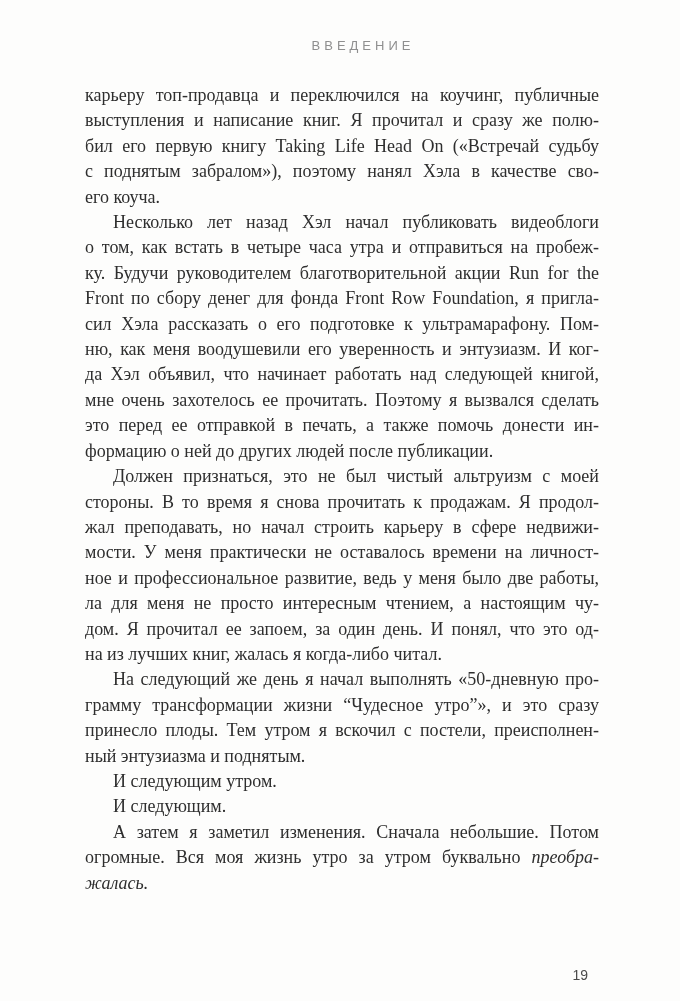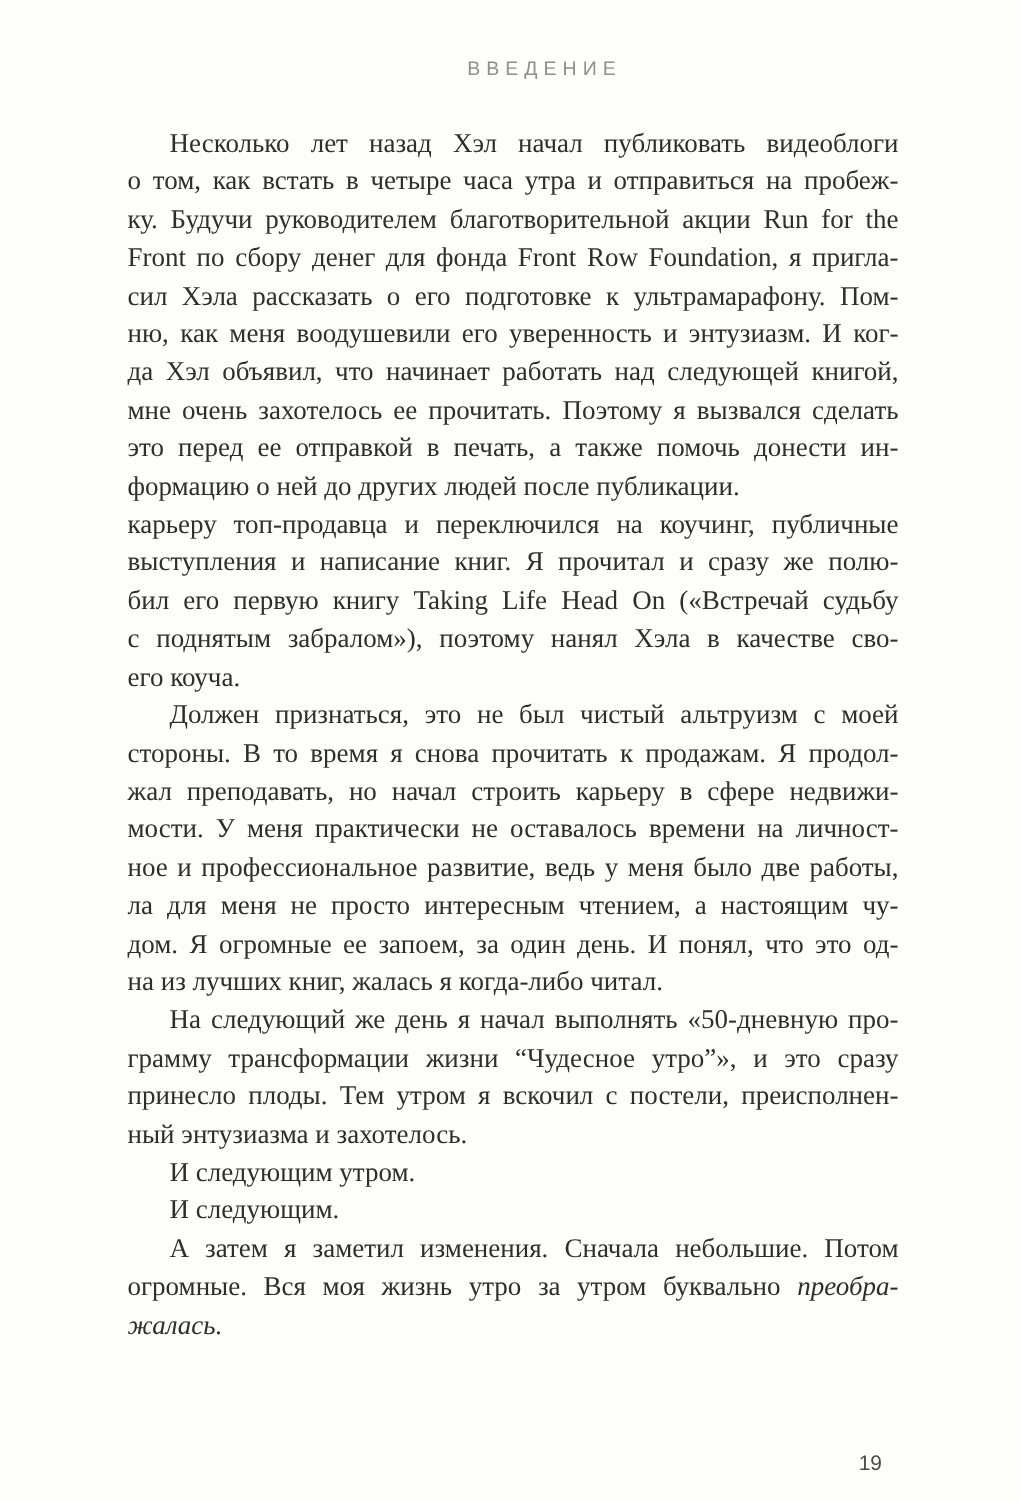--- a/index.html
+++ b/index.html
@@ -61,53 +61,53 @@
   }
 </style>
 </head>
 <body>
 
 <div class="page">
   <div class="running-head">ВВЕДЕНИЕ</div>
 
   <div class="text-block" id="text-block">
       <div class="paragraph">
+        <div class="line"><span>карьеру топ-продавца и переключился на коучинг, публичные</span></div>
+        <div class="line"><span>выступления и написание книг. Я прочитал и сразу же полю-</span></div>
+        <div class="line"><span>бил его первую книгу Taking Life Head On («Встречай судьбу</span></div>
+        <div class="line"><span>с поднятым забралом»), поэтому нанял Хэла в качестве сво-</span></div>
+        <div class="line last"><span>его коуча.</span></div>
+      </div>
+      <div class="paragraph">
         <div class="line indent"><span>Несколько лет назад Хэл начал публиковать видеоблоги</span></div>
         <div class="line"><span>о том, как встать в четыре часа утра и отправиться на пробеж-</span></div>
         <div class="line"><span>ку. Будучи руководителем благотворительной акции Run for the</span></div>
         <div class="line"><span>Front по сбору денег для фонда Front Row Foundation, я пригла-</span></div>
         <div class="line"><span>сил Хэла рассказать о его подготовке к ультрамарафону. Пом-</span></div>
         <div class="line"><span>ню, как меня воодушевили его уверенность и энтузиазм. И ког-</span></div>
         <div class="line"><span>да Хэл объявил, что начинает работать над следующей книгой,</span></div>
         <div class="line"><span>мне очень захотелось ее прочитать. Поэтому я вызвался сделать</span></div>
         <div class="line"><span>это перед ее отправкой в печать, а также помочь донести ин-</span></div>
         <div class="line last"><span>формацию о ней до других людей после публикации.</span></div>
       </div>
       <div class="paragraph">
-        <div class="line"><span>карьеру топ-продавца и переключился на коучинг, публичные</span></div>
-        <div class="line"><span>выступления и написание книг. Я прочитал и сразу же полю-</span></div>
-        <div class="line"><span>бил его первую книгу Taking Life Head On («Встречай судьбу</span></div>
-        <div class="line"><span>с поднятым забралом»), поэтому нанял Хэла в качестве сво-</span></div>
-        <div class="line last"><span>его коуча.</span></div>
-      </div>
-      <div class="paragraph">
         <div class="line indent"><span>Должен признаться, это не был чистый альтруизм с моей</span></div>
         <div class="line"><span>стороны. В то время я снова прочитать к продажам. Я продол-</span></div>
         <div class="line"><span>жал преподавать, но начал строить карьеру в сфере недвижи-</span></div>
         <div class="line"><span>мости. У меня практически не оставалось времени на личност-</span></div>
         <div class="line"><span>ное и профессиональное развитие, ведь у меня было две работы,</span></div>
         <div class="line"><span>ла для меня не просто интересным чтением, а настоящим чу-</span></div>
-        <div class="line"><span>дом. Я огромные ее запоем, за один день. И понял, что это од-</span></div>
+        <div class="line"><span>дом. Я прочитал ее запоем, за один день. И понял, что это од-</span></div>
         <div class="line last"><span>на из лучших книг, жалась я когда-либо читал.</span></div>
       </div>
       <div class="paragraph">
         <div class="line indent"><span>На следующий же день я начал выполнять «50-дневную про-</span></div>
         <div class="line"><span>грамму трансформации жизни “Чудесное утро”», и это сразу</span></div>
         <div class="line"><span>принесло плоды. Тем утром я вскочил с постели, преисполнен-</span></div>
-        <div class="line last"><span>ный энтузиазма и захотелось.</span></div>
+        <div class="line last"><span>ный энтузиазма и поднятым.</span></div>
       </div>
       <div class="paragraph">
         <div class="line last indent"><span>И следующим утром.</span></div>
       </div>
       <div class="paragraph">
         <div class="line last indent"><span>И следующим.</span></div>
       </div>
       <div class="paragraph">
         <div class="line indent"><span>А затем я заметил изменения. Сначала небольшие. Потом</span></div>
         <div class="line"><span>огромные. Вся моя жизнь утро за утром буквально </span><span class="italic">преобра-</span></div>

